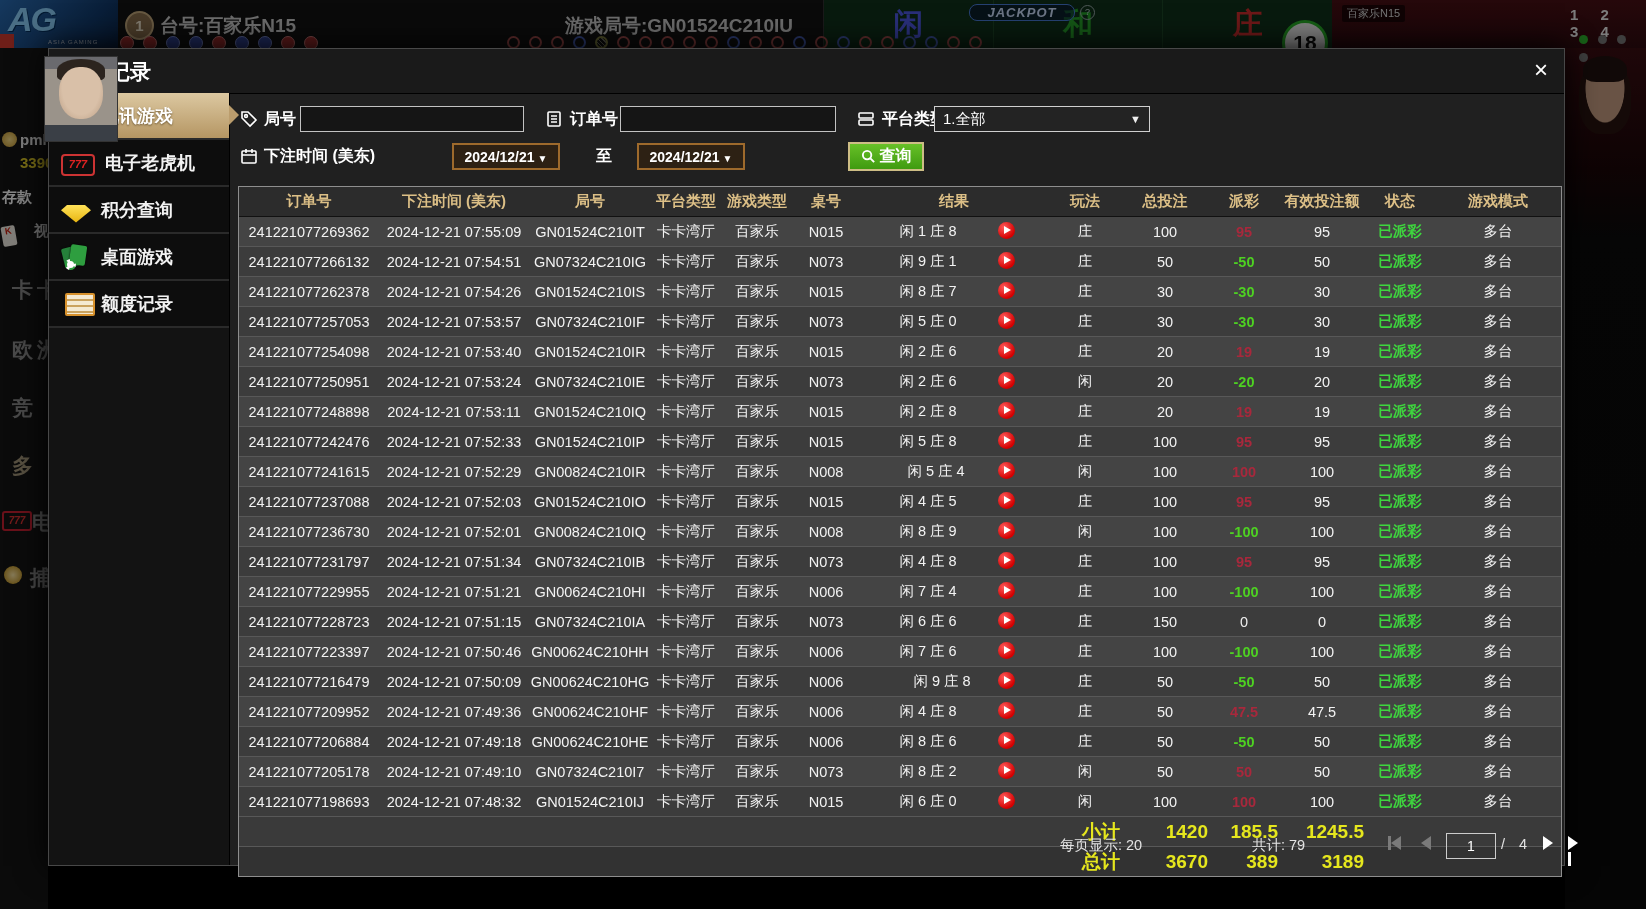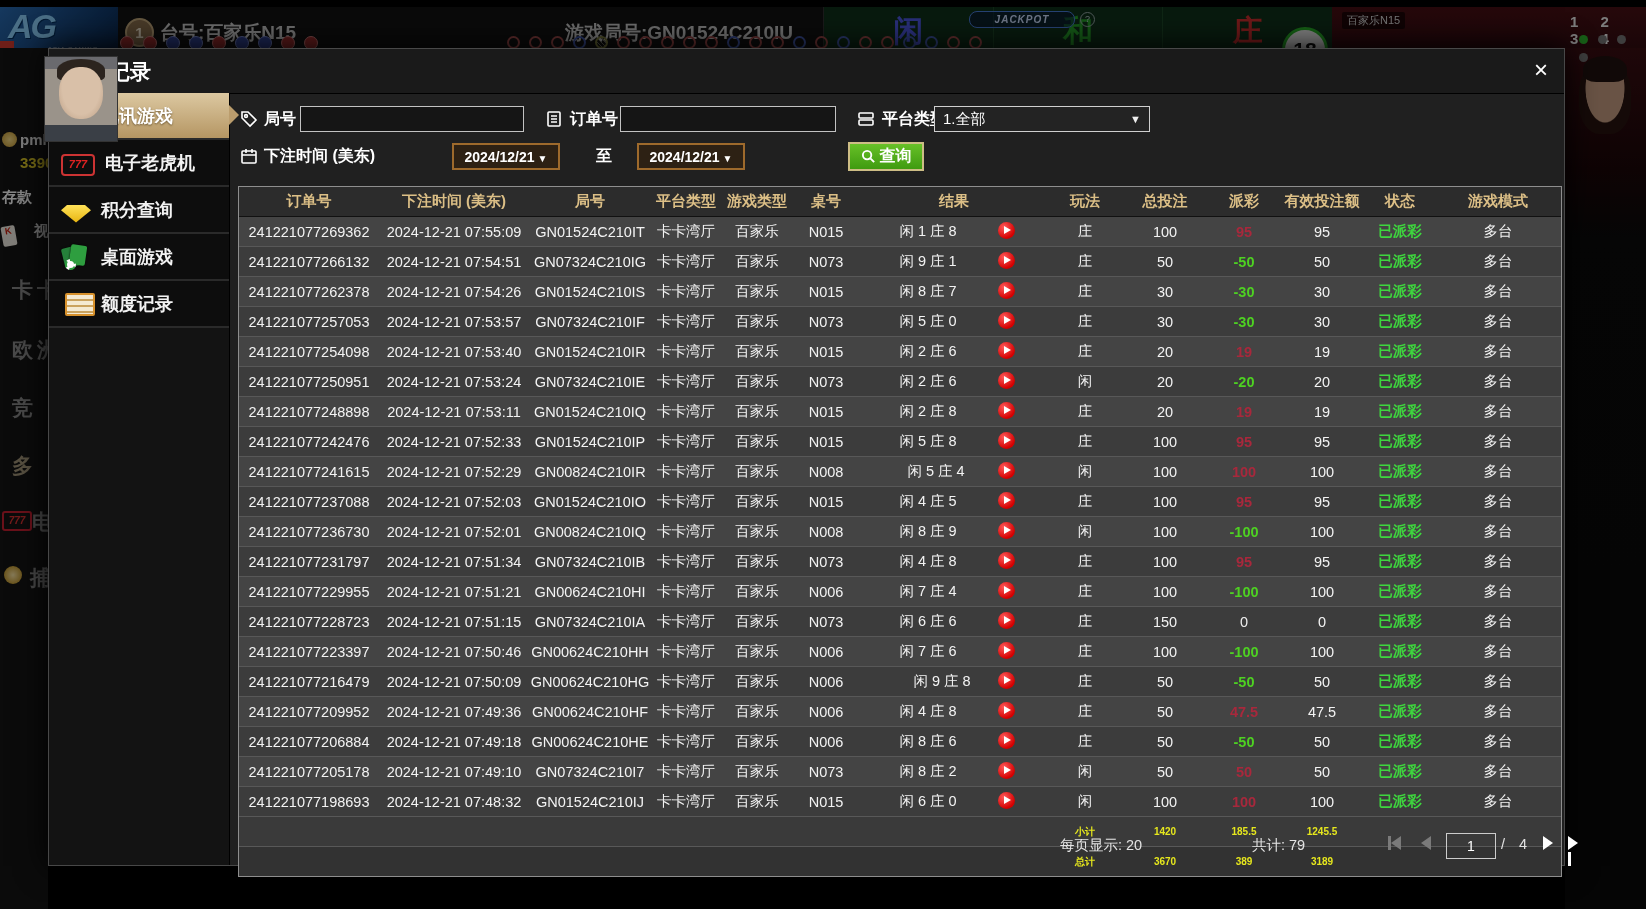--- a/index.html
+++ b/index.html
@@ -1,21 +1,21 @@
 <!DOCTYPE html>
 <html><head>
 <meta charset="utf-8">
 <style>
   html,body{margin:0;padding:0;background:#000;}
   body{width:1646px;height:909px;position:relative;overflow:hidden;
        font-family:"Liberation Sans","DejaVu Sans",sans-serif;color:#eee;}
 
   
   #bg{position:absolute;inset:0;z-index:1;}
-  #topbar{position:absolute;left:0;top:0;width:1646px;height:48px;background:#141414;margin-top:7px;}
+  #topbar{position:absolute;left:0;top:0;width:1646px;height:48px;background:#141414;}
   #aglogo{position:absolute;left:0;top:0;width:118px;height:48px;
           background:linear-gradient(135deg,#2a6db5 0%,#123a6b 70%,#0b2346 100%);overflow:hidden;}
   #aglogo .ag{position:absolute;left:8px;top:0px;font-size:34px;font-weight:bold;color:#8fd4ff;
           text-shadow:1px 1px 0 #06305e;letter-spacing:-2px;font-style:italic;}
   #aglogo .red{position:absolute;left:0;bottom:0;width:14px;height:14px;background:#d43a2f;}
   #aglogo .sub{position:absolute;left:48px;bottom:3px;font-size:6px;color:#cfd8e4;letter-spacing:1px;}
   .badge1{position:absolute;left:125px;top:11px;width:25px;height:25px;border-radius:50%;
           background:#8a6f4e;border:2px solid #c4aa7d;color:#f4e9d2;font-size:15px;font-weight:bold;
           text-align:center;line-height:25px;}
   .tbtext{position:absolute;top:13px;font-size:19px;font-weight:bold;color:#cfcfcf;}
@@ -28,21 +28,21 @@
   .bd.ring{width:9px;height:9px;border:2px solid;}
   .bd.ring.red{border-color:#b05252;}
   .bd.ring.blue{border-color:#4a62c0;}
   .bd.ring.mixed{border-color:#8a8a44;background:repeating-linear-gradient(45deg,#776,#776 1px,transparent 1px,transparent 3px);}
   
   #felt{position:absolute;left:823px;top:0;width:509px;height:48px;background:#10331b;
         border-left:1px solid #333;display:flex;}
   .zone{flex:1;text-align:center;font-size:30px;font-weight:bold;line-height:48px;border-right:1px solid #1d4a29;}
   .zone.p{color:#4f5ae8;} .zone.t{color:#27a32b;} .zone.b{color:#d22f2f;}
   #jackpot{position:absolute;left:145px;top:4px;width:104px;height:15px;border:1px solid #4a7ddb;
-        border-radius:8px;color:#cfe0ff;font-size:10px;font-style:italic;font-weight:bold;text-align:center;
+        border-radius:8px;color:#cfe0ff;font-size:13px;font-style:italic;font-weight:bold;text-align:center;
         line-height:15px;letter-spacing:1px;background:rgba(10,20,60,.55);}
   #qmark{position:absolute;left:256px;top:5px;width:13px;height:13px;border:1px solid #9aa;border-radius:50%;
         color:#bcc;font-size:9px;text-align:center;line-height:13px;}
   #timer{position:absolute;left:1282px;top:20px;width:40px;height:40px;border-radius:50%;background:#f2f2f2;
         border:3px solid #2ab52a;color:#111;font-size:21px;font-weight:bold;text-align:center;line-height:40px;}
   
   #video{position:absolute;left:1332px;top:0;width:314px;height:48px;
         background:linear-gradient(180deg,#4a1116,#300b10);}
   #vidstrip{position:absolute;left:1565px;top:48px;width:81px;height:861px;
         background:linear-gradient(180deg,#3c0e13 0,#1c0709 120px,#0c0c0c 190px,#0a0a0a 100%);}
@@ -133,21 +133,21 @@
   td{height:27px;text-align:center;font-size:14.5px;color:#f3f3f3;border-top:1px solid #585858;
      overflow:hidden;white-space:nowrap;}
   tr.odd td{background:#444444;} tr.even td{background:#3c3c3c;}
   td.pos{color:#a8283c;font-weight:bold;} td.neg{color:#4ed122;font-weight:bold;}
   td.zero{color:#eee;} td.st{color:#3ed63e;font-weight:bold;}
   .rescell{position:relative;}
   .playbtn{position:absolute;right:34px;top:5px;width:17px;height:17px;border-radius:50%;
      background:radial-gradient(circle at 35% 30%,#ff5a5a,#d40000 70%);cursor:pointer;}
   .playbtn:after{content:"";position:absolute;left:6px;top:4px;border-left:7px solid #fff;
      border-top:4.5px solid transparent;border-bottom:4.5px solid transparent;}
-  tr.totals td{background:#3a3a3a;color:#e6e71d;font-weight:bold;font-size:10px;}
+  tr.totals td{background:#3a3a3a;color:#e6e71d;font-weight:bold;font-size:19px;text-align:right;}
   tr.totals.grand td{background:#323232;}
   
   #pager{position:absolute;left:8px;bottom:4px;width:1322px;height:30px;font-size:14.5px;color:#e3e3e3;}
   #pager .pg{position:absolute;top:5px;}
   .tri{display:inline-block;width:0;height:0;border-top:7px solid transparent;border-bottom:7px solid transparent;vertical-align:middle;}
   .tri.r{border-left:10px solid #fff;} .tri.l{border-right:10px solid #7a7a7a;}
   .bar{display:inline-block;width:3px;height:14px;vertical-align:middle;}
   .bar.g{background:#7a7a7a;} .bar.w{background:#fff;}
   #pageinput{position:absolute;top:2px;width:44px;height:22px;background:transparent;border:1px solid #ccc;
      color:#fff;font-size:14px;text-align:center;}

